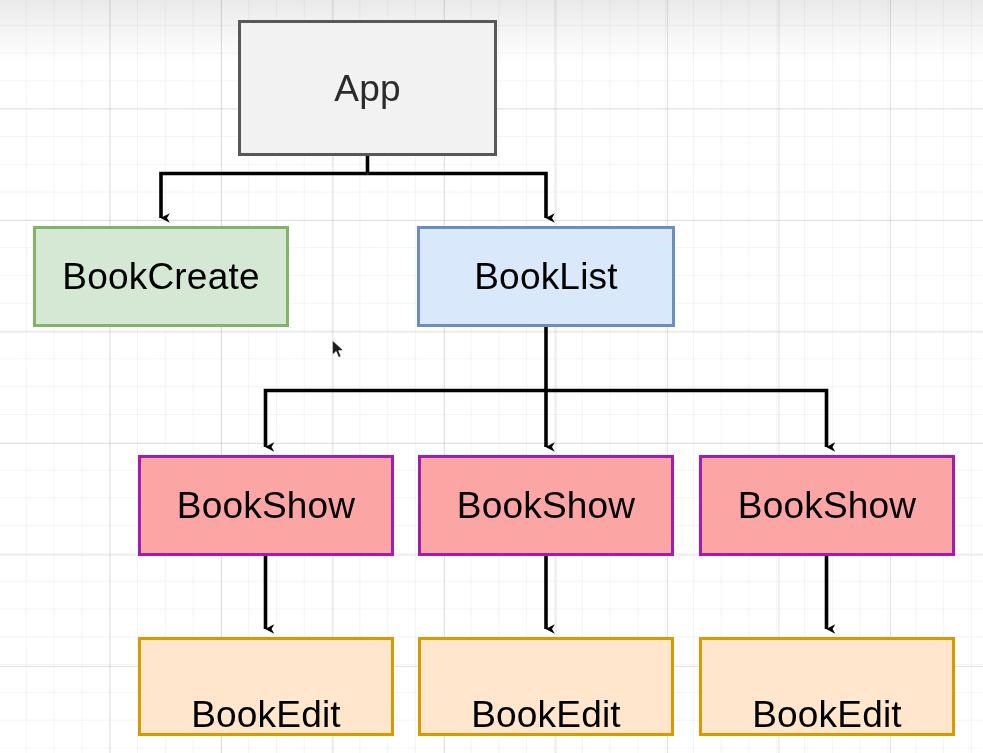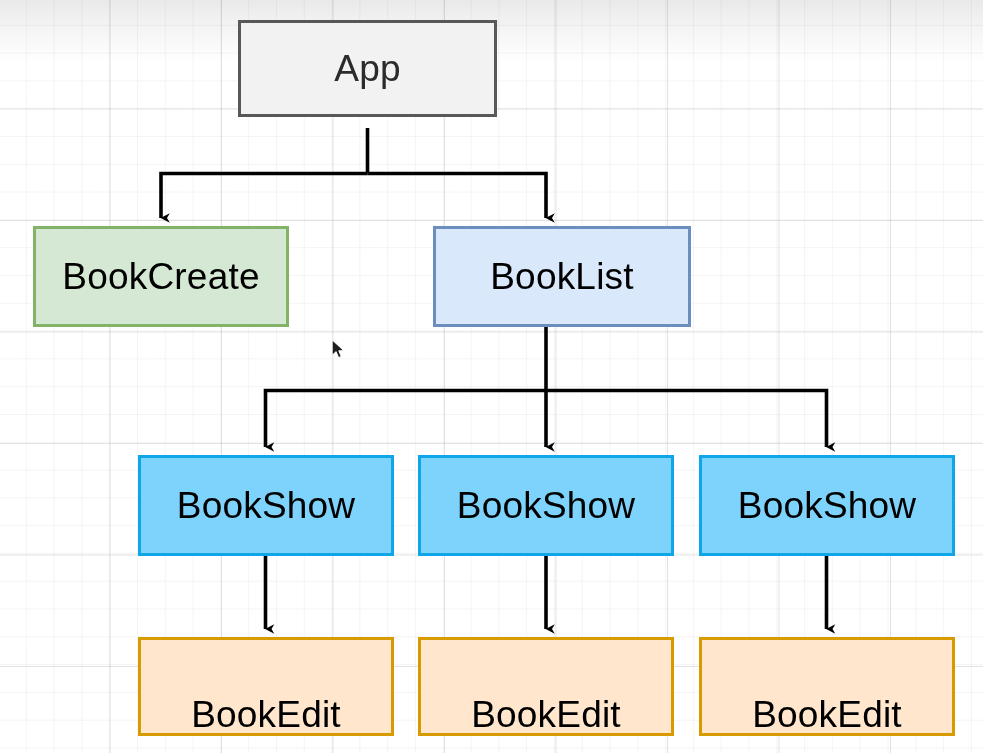--- a/index.html
+++ b/index.html
@@ -61,22 +61,22 @@
   }
   .node-green {
     background: #d5e8d4;
     border: 3px solid #82b366;
   }
   .node-blue {
     background: #dae8fc;
     border: 3px solid #6c8ebf;
   }
   .node-purple {
-    background: #7dd3fc;
-    border: 3px solid #0ea5e9;
+    background: #fca5a5;
+    border: 3px solid #a21caf;
   }
   .node-orange {
     background: #ffe6cc;
     border: 3px solid #d79b00;
     align-items: flex-end;
   }
   #cursor {
     position: absolute;
     left: 331px;
     top: 339px;
@@ -112,29 +112,29 @@
 
     <path d="M 546 390.5 L 546 447" stroke="#000000" stroke-width="3.6" fill="none" marker-end="url(#arrowhead)"></path>
 
     <path d="M 546 390.5 L 826.5 390.5 L 826.5 447" stroke="#000000" stroke-width="3.6" fill="none" marker-end="url(#arrowhead)"></path>
 
     <path d="M 265.5 556 L 265.5 629" stroke="#000000" stroke-width="3.6" fill="none" marker-end="url(#arrowhead)"></path>
     <path d="M 546 556 L 546 629" stroke="#000000" stroke-width="3.6" fill="none" marker-end="url(#arrowhead)"></path>
     <path d="M 826.5 556 L 826.5 629" stroke="#000000" stroke-width="3.6" fill="none" marker-end="url(#arrowhead)"></path>
   </svg>
 
-  <div class="node node-app" style="left:238px; top:20px; width:259px; height:97px;">
+  <div class="node node-app" style="left:238px; top:20px; width:259px; height:136px;">
     <span>App</span>
   </div>
 
   <div class="node node-green" style="left:33px; top:226px; width:256px; height:101px;">
     <span>BookCreate</span>
   </div>
 
-  <div class="node node-blue" style="left:417px; top:226px; width:258px; height:101px;margin-left:16px;">
+  <div class="node node-blue" style="left:417px; top:226px; width:258px; height:101px;">
     <span>BookList</span>
   </div>
 
   <div class="node node-purple" style="left:138px; top:455px; width:256px; height:101px;">
     <span>BookShow</span>
   </div>
 
   <div class="node node-purple" style="left:418px; top:455px; width:256px; height:101px;">
     <span>BookShow</span>
   </div>

